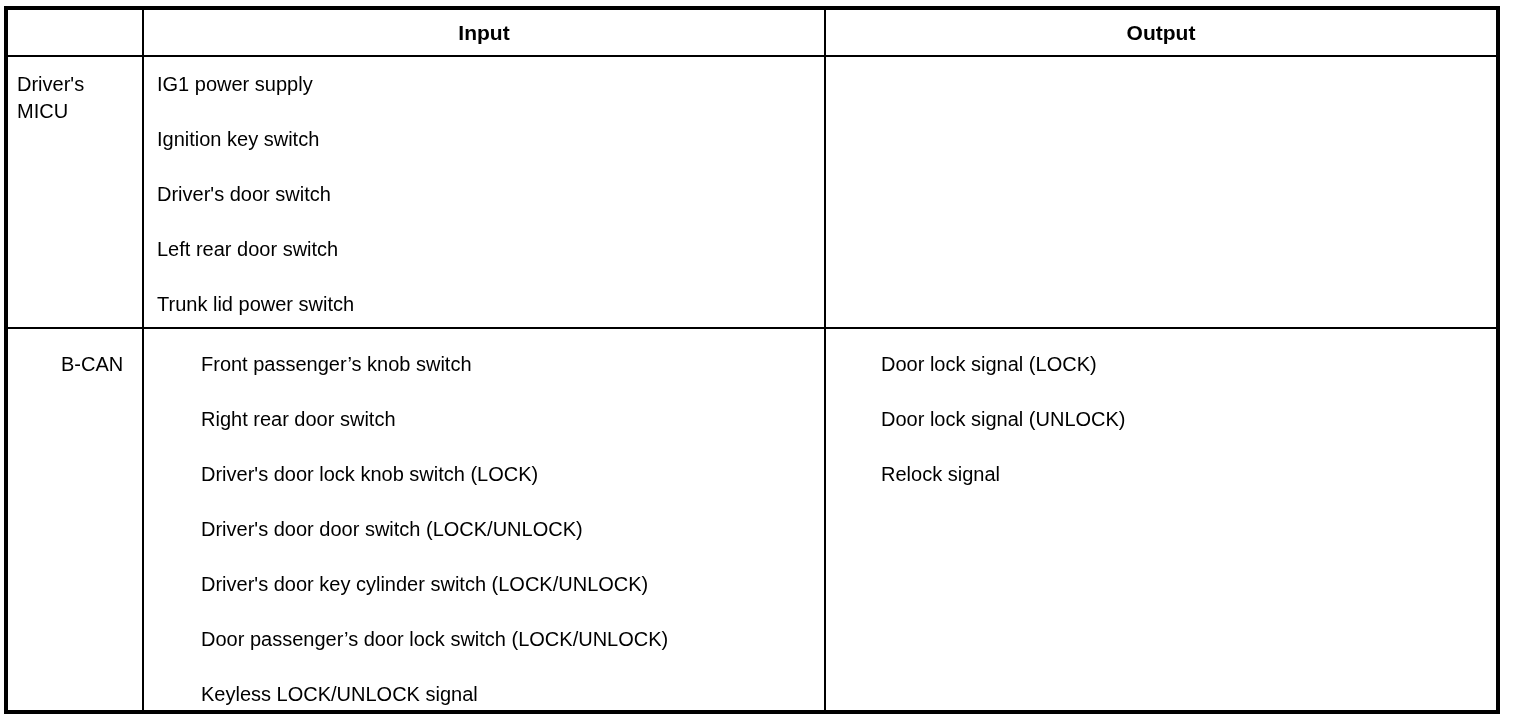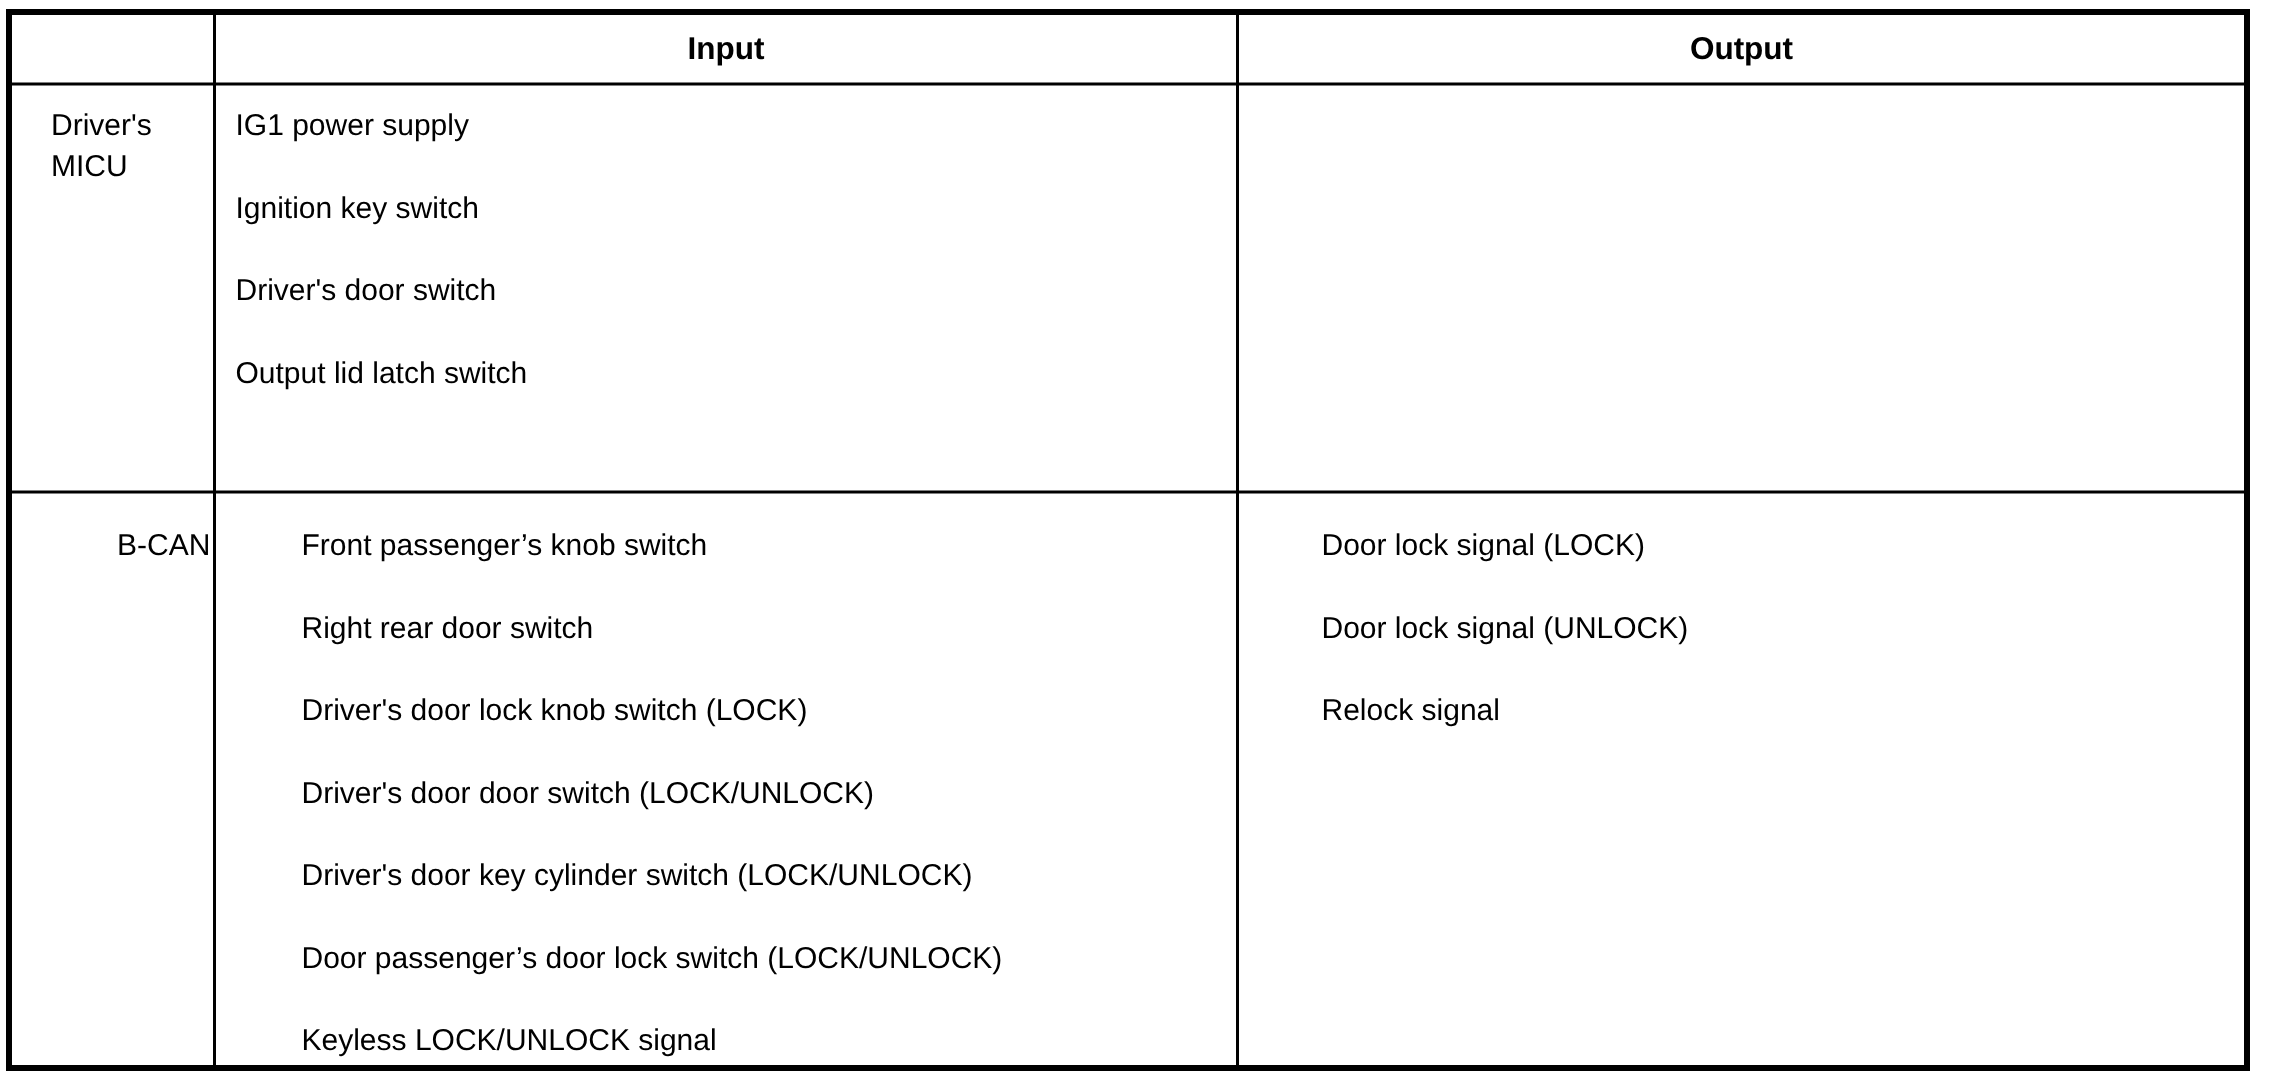--- a/index.html
+++ b/index.html
@@ -87,21 +87,21 @@
   }
   .section.micu  { top: 47px;  height: 270px; }
   .section.bcan  { top: 327px; height: 381px; margin-left: 44px; }
 
   .cell {
     position: absolute;
     top: 0;
     bottom: 0;
     box-sizing: border-box;
   }
-  .cell.label-col { left: 0;     width: 134px; padding: 14px 0 0 26px; }
+  .cell.label-col { left: 0;     width: 134px; padding: 14px 0 0 9px; }
   .cell.input-col { left: 136px; width: 668px; padding: 14px 0 0 13px; }
   .cell.out-col   { left: 818px; width: 670px; padding: 14px 0 0 11px; }
 
   .group-label {
     font-size: 20px;
     line-height: 27px;
     white-space: pre-line;
   }
 
   .item-list {
@@ -138,21 +138,22 @@
     <div class="section micu">
       <div class="cell label-col">
         <div class="group-label">Driver's
 MICU</div>
       </div>
       <div class="cell input-col">
         <ul class="item-list">
           <li>IG1 power supply</li>
           <li>Ignition key switch</li>
           <li>Driver's door switch</li>
-          <li>Output lid latch switch</li>
+          <li>Left rear door switch</li>
+          <li>Trunk lid power switch</li>
         </ul>
       </div>
     </div>
 
     <div class="section bcan">
       <div class="cell label-col">
         <div class="group-label">B-CAN</div>
       </div>
       <div class="cell input-col">
         <ul class="item-list">

